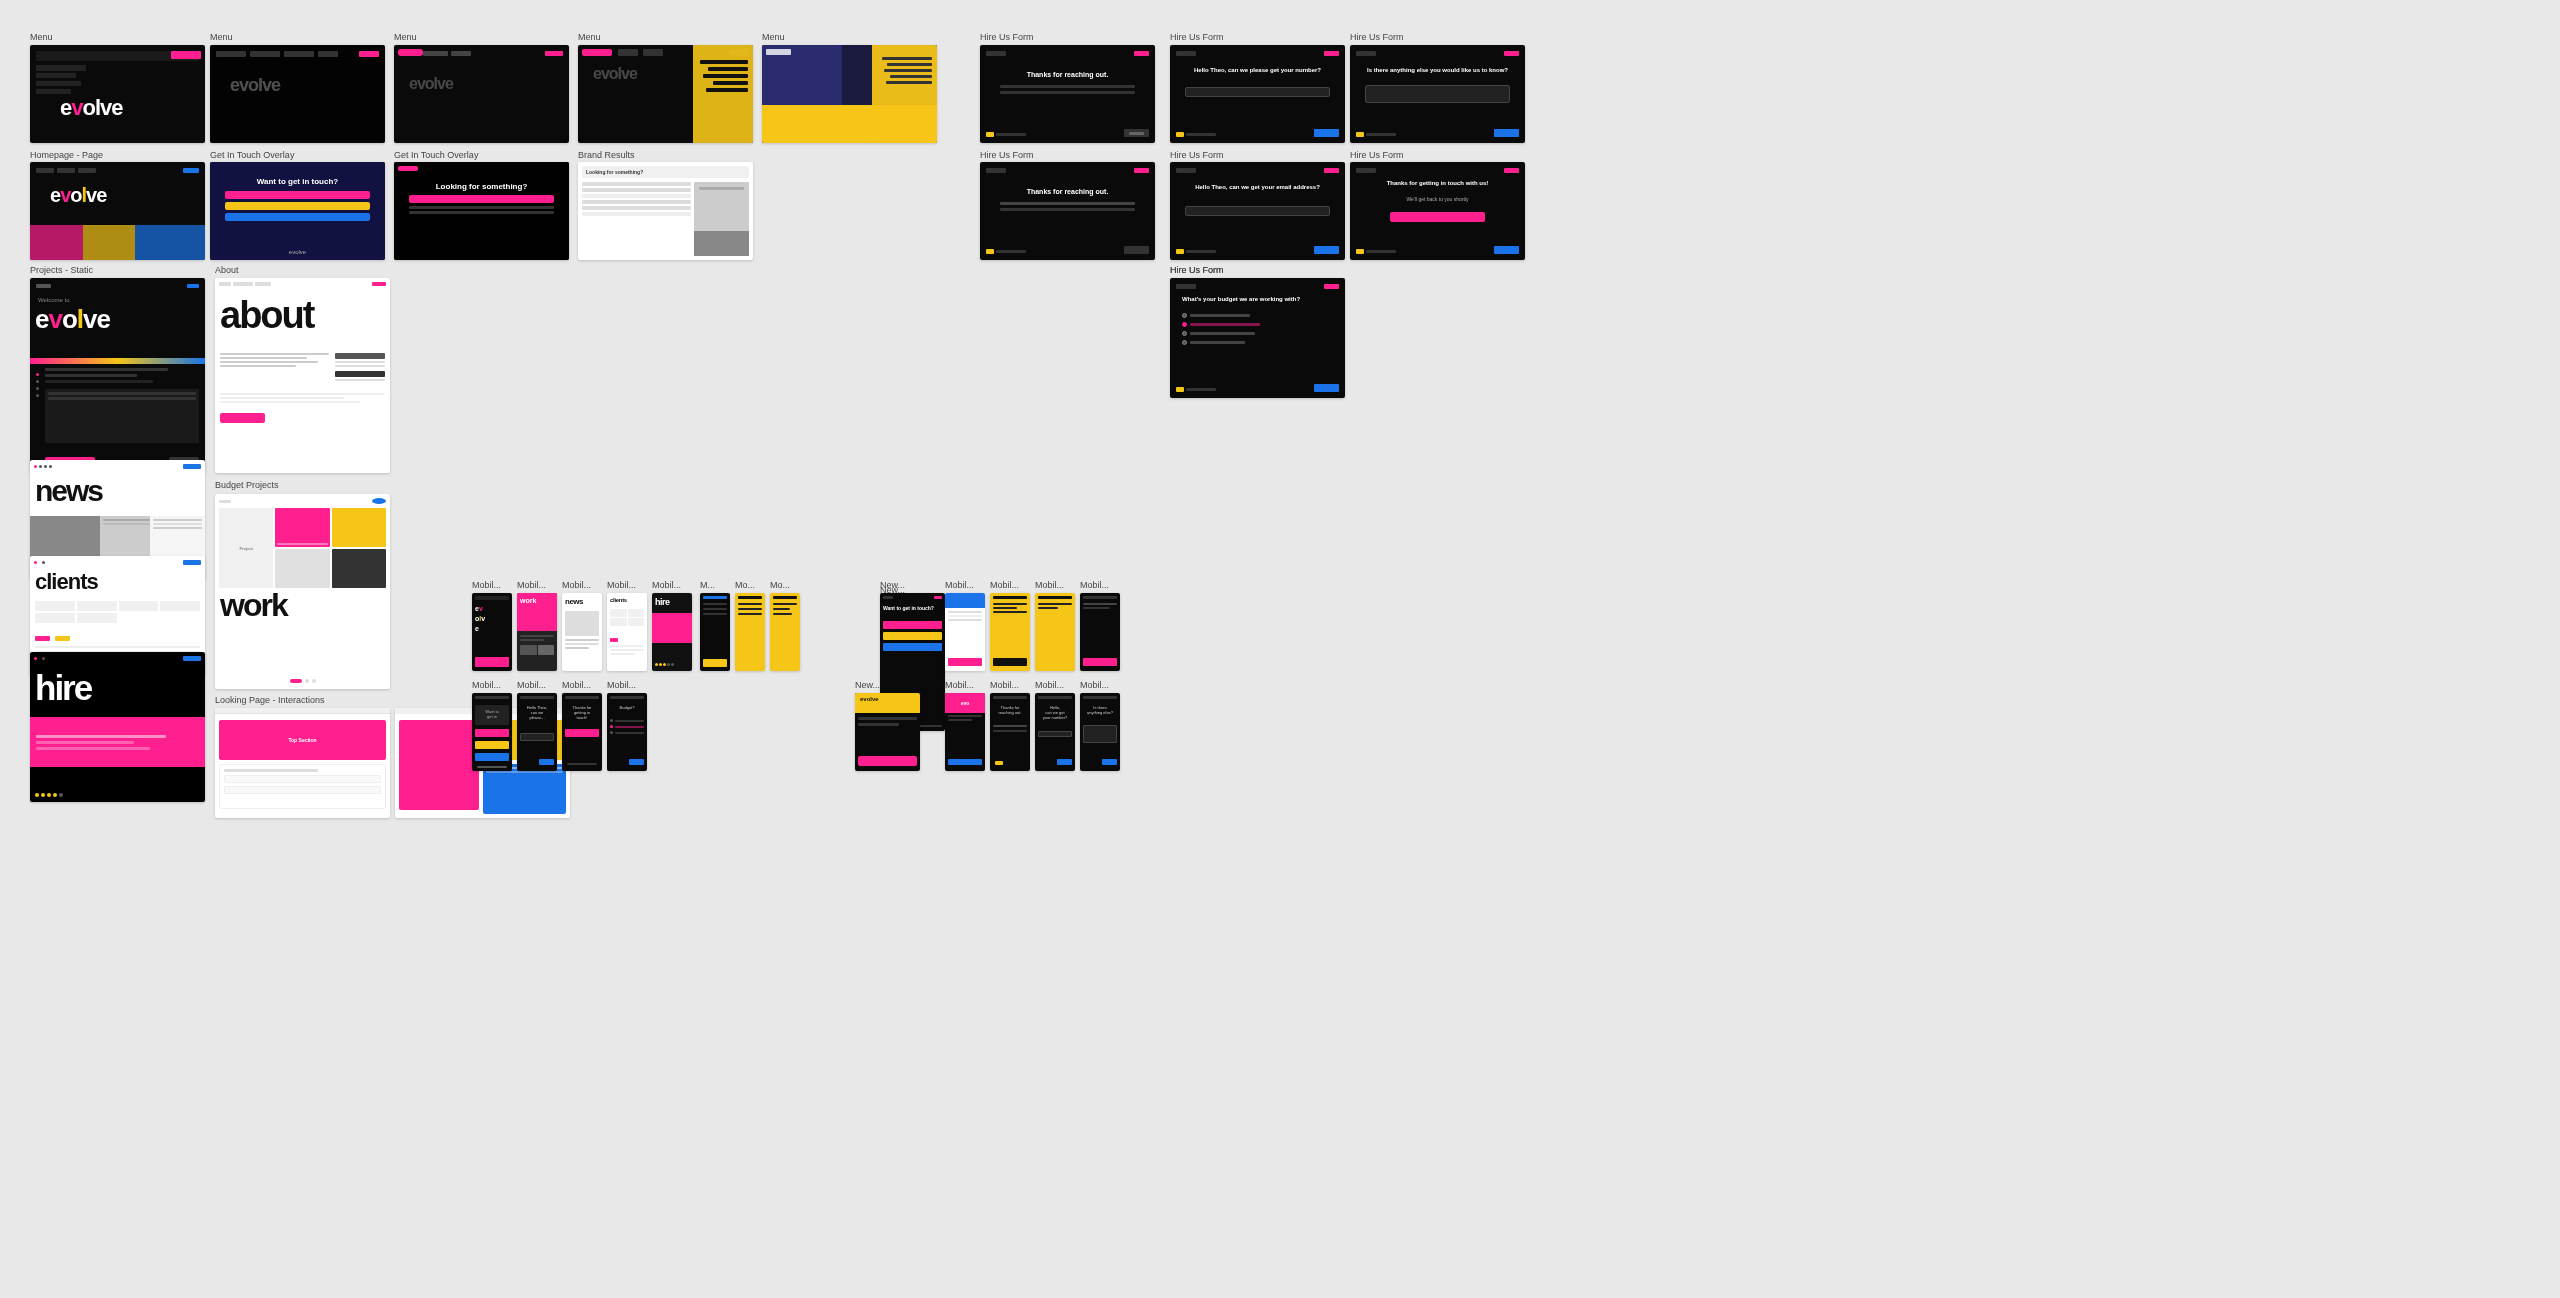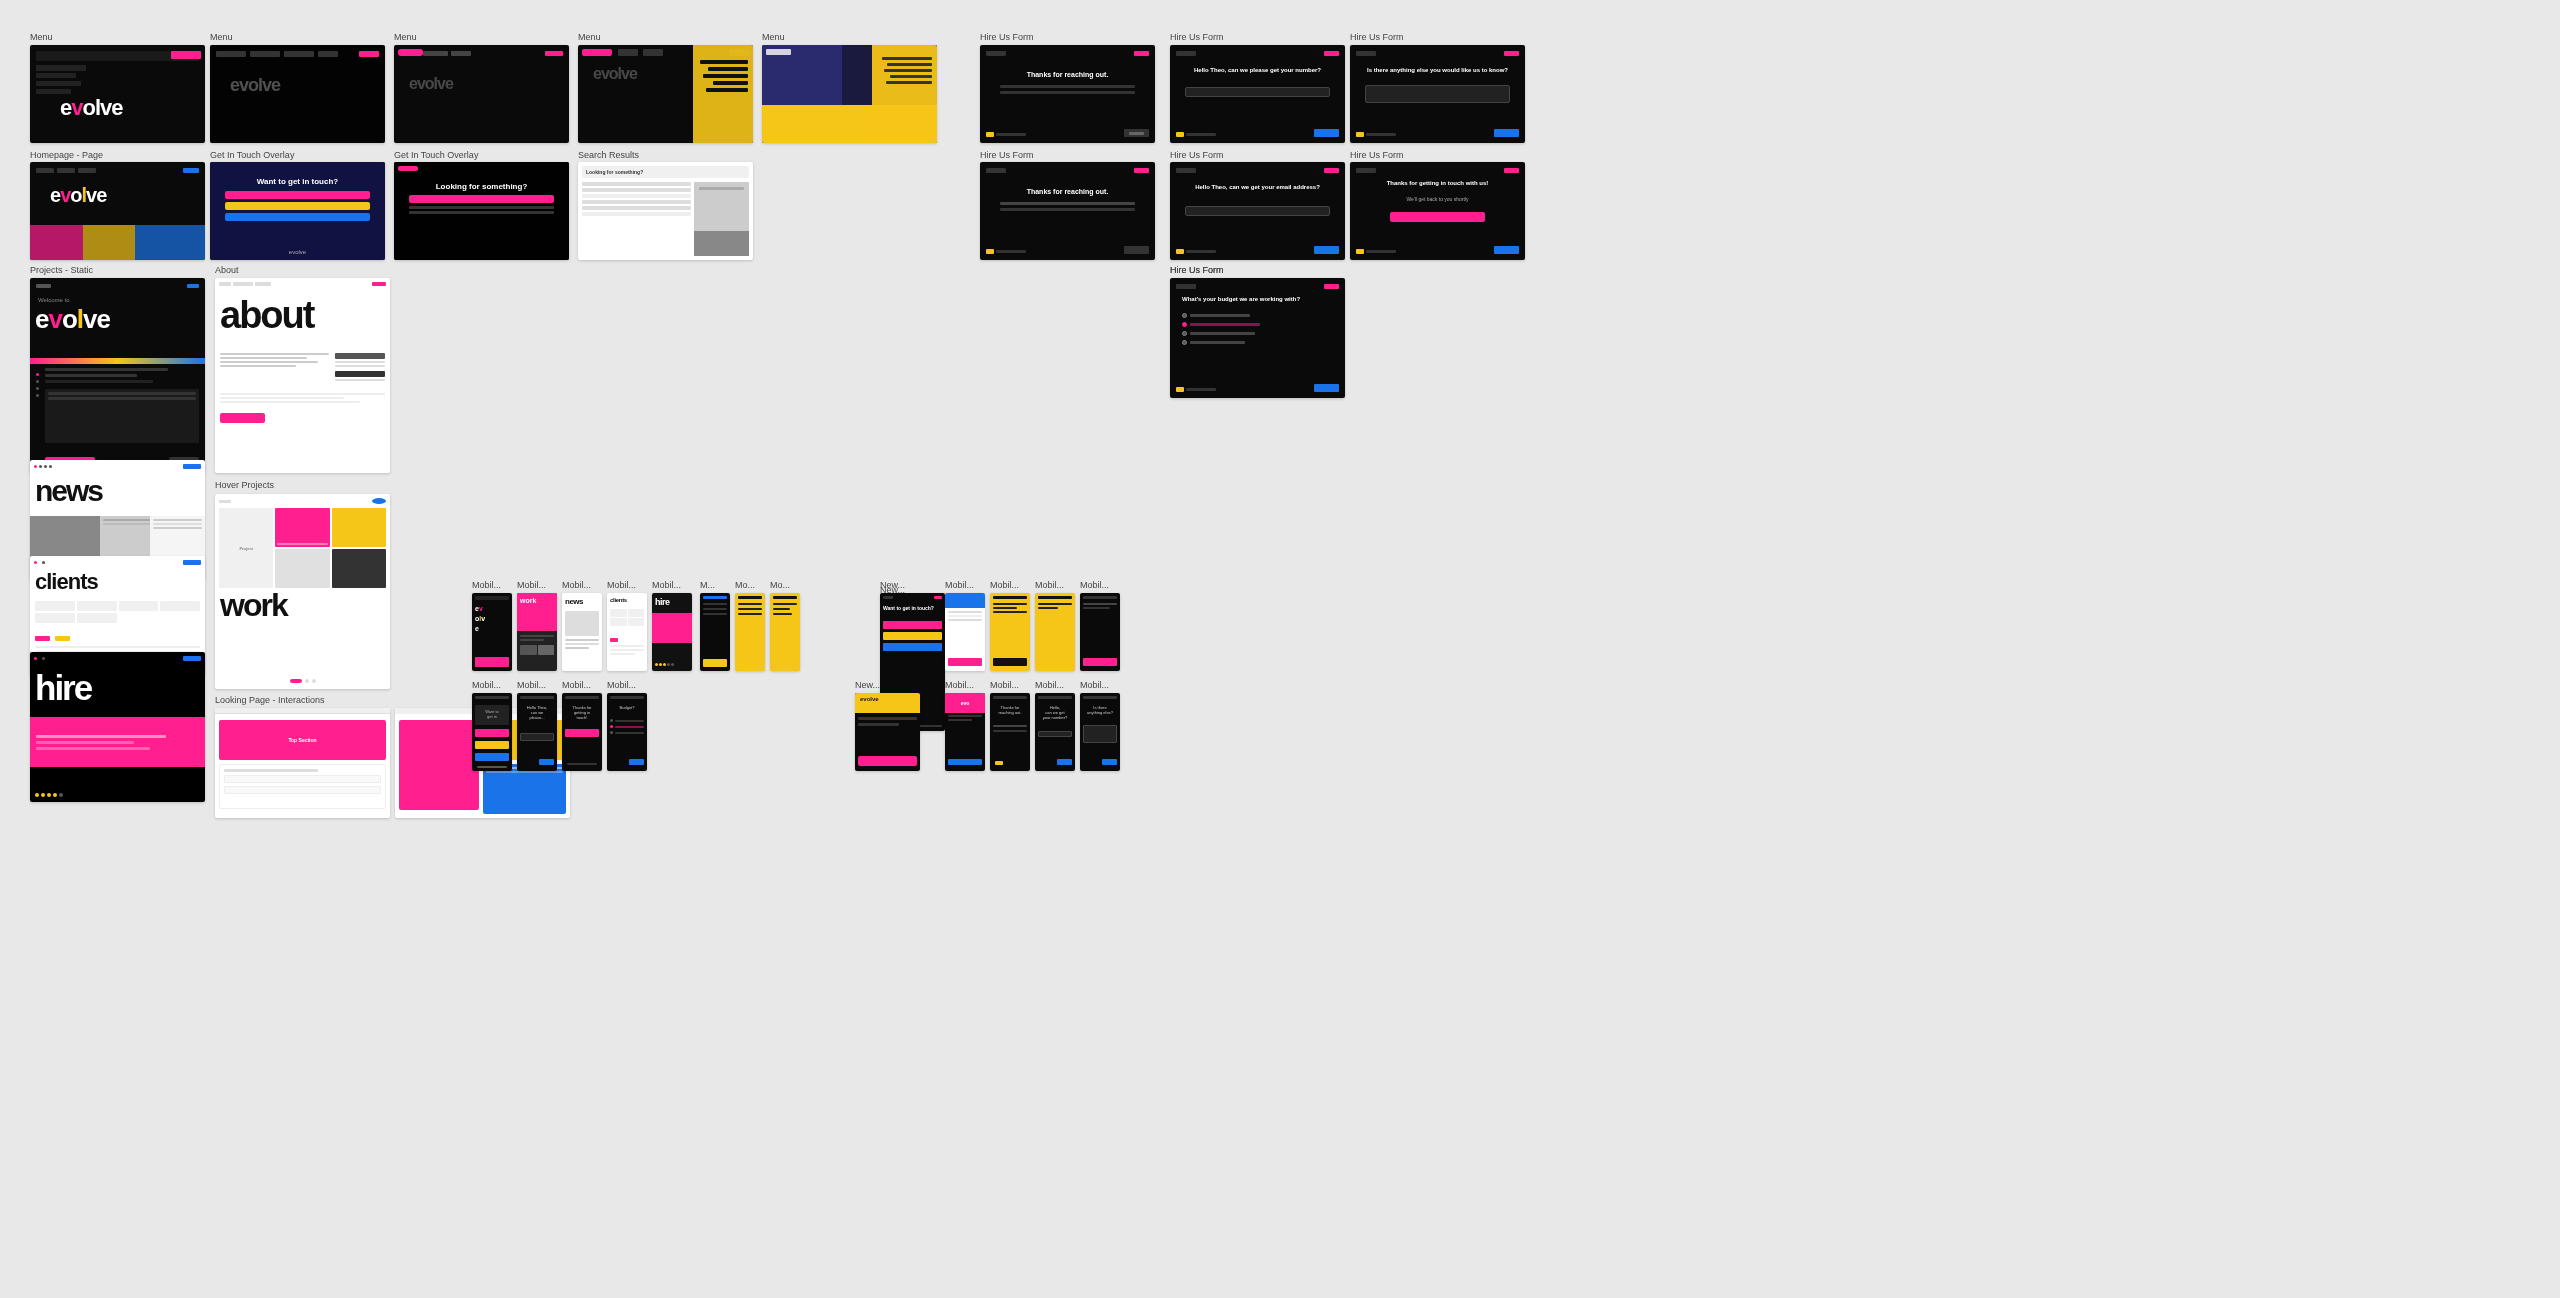--- a/index.html
+++ b/index.html
@@ -163,21 +163,21 @@
     <div style="position:absolute; bottom:6px; left:6px; display:flex; gap:2px; align-items:center;">
       <div style="width:8px;height:5px;background:#f5c518;border-radius:1px;"></div>
       <div style="width:30px;height:3px;background:#333;border-radius:1px;"></div>
     </div>
     <div style="position:absolute; bottom:6px; right:6px; width:25px; height:8px; background:#1a73e8; border-radius:1px;"></div>
   </div>
 
   <div class="label" style="left:30px; top:150px;">Homepage - Page</div>
   <div class="label" style="left:210px; top:150px;">Get In Touch Overlay</div>
   <div class="label" style="left:394px; top:150px;">Get In Touch Overlay</div>
-  <div class="label" style="left:578px; top:150px;">Search Results</div>
+  <div class="label" style="left:578px; top:150px;">Brand Results</div>
   <div class="label" style="left:980px; top:150px;">Hire Us Form</div>
   <div class="label" style="left:1170px; top:150px;">Hire Us Form</div>
   <div class="label" style="left:1350px; top:150px;">Hire Us Form</div>
 
   <div class="thumb thumb-dark" style="left:30px; top:162px; width:175px; height:98px;">
     <div style="position:absolute; top:6px; left:6px; right:6px; display:flex; align-items:center; gap:3px;">
       <div style="width:18px;height:5px;background:#333;border-radius:1px;"></div>
       <div style="width:18px;height:5px;background:#333;border-radius:1px;"></div>
       <div style="width:18px;height:5px;background:#333;border-radius:1px;"></div>
       <div style="margin-left:auto;width:16px;height:5px;background:#1a73e8;border-radius:1px;"></div>
@@ -377,21 +377,21 @@
         <div style="height:3px;width:55px;background:#444;border-radius:1px;"></div>
       </div>
     </div>
     <div style="position:absolute; bottom:6px; left:6px; display:flex; gap:2px; align-items:center;">
       <div style="width:8px;height:5px;background:#f5c518;border-radius:1px;"></div>
       <div style="width:30px;height:3px;background:#333;border-radius:1px;"></div>
     </div>
     <div style="position:absolute; bottom:6px; right:6px; width:25px; height:8px; background:#1a73e8; border-radius:1px;"></div>
   </div>
 
-  <div class="label" style="left:215px; top:480px;">Hover Projects</div>
+  <div class="label" style="left:215px; top:480px;">Budget Projects</div>
 
   <div class="thumb thumb-light" style="left:215px; top:494px; width:175px; height:195px;">
 
     <div style="position:absolute; top:4px; left:4px; right:4px; display:flex; align-items:center; gap:2px;">
       <div style="width:12px;height:3px;background:#ddd;border-radius:1px;"></div>
       <div style="margin-left:auto;width:14px;height:6px;background:#1a73e8;border-radius:50%;"></div>
     </div>
 
     <div style="position:absolute; top:14px; left:4px; right:4px; display:grid; grid-template-columns:1fr 1fr 1fr; gap:2px; height:80px;">
       <div style="background:#ff1f8e; border-radius:1px; position:relative;">

